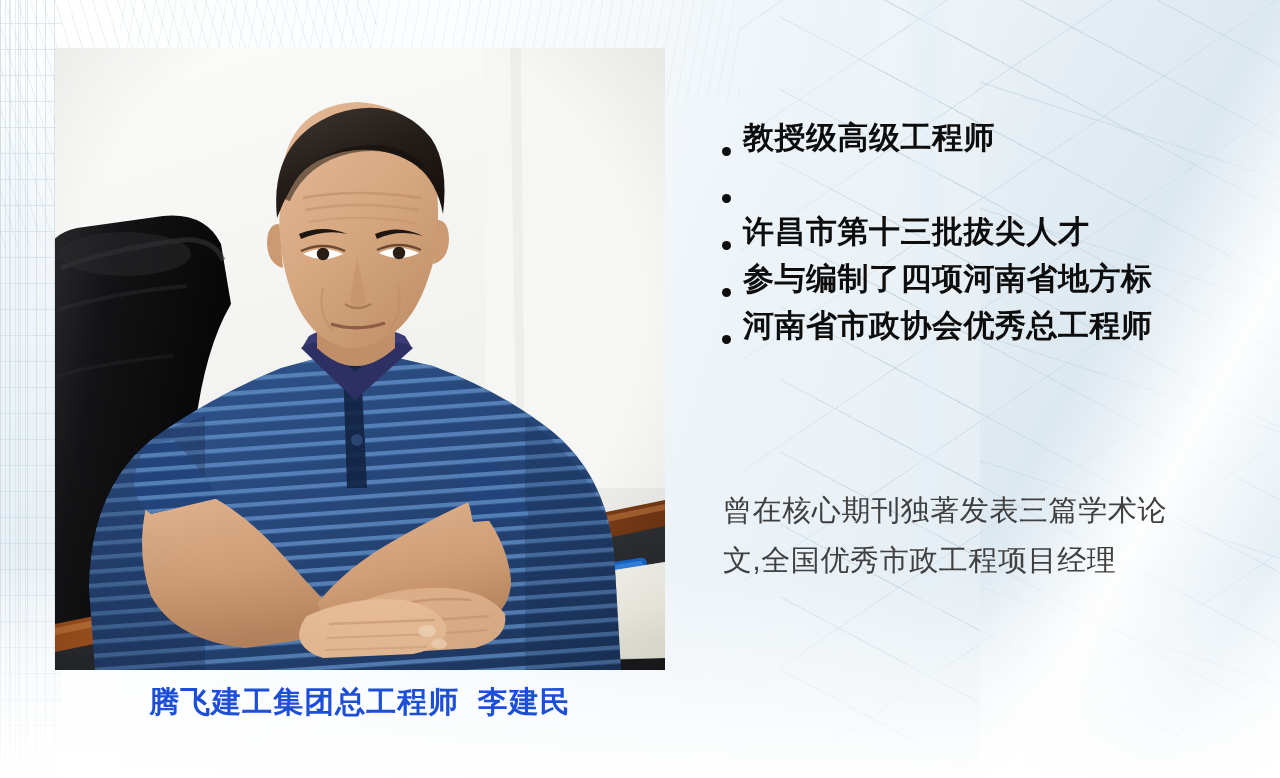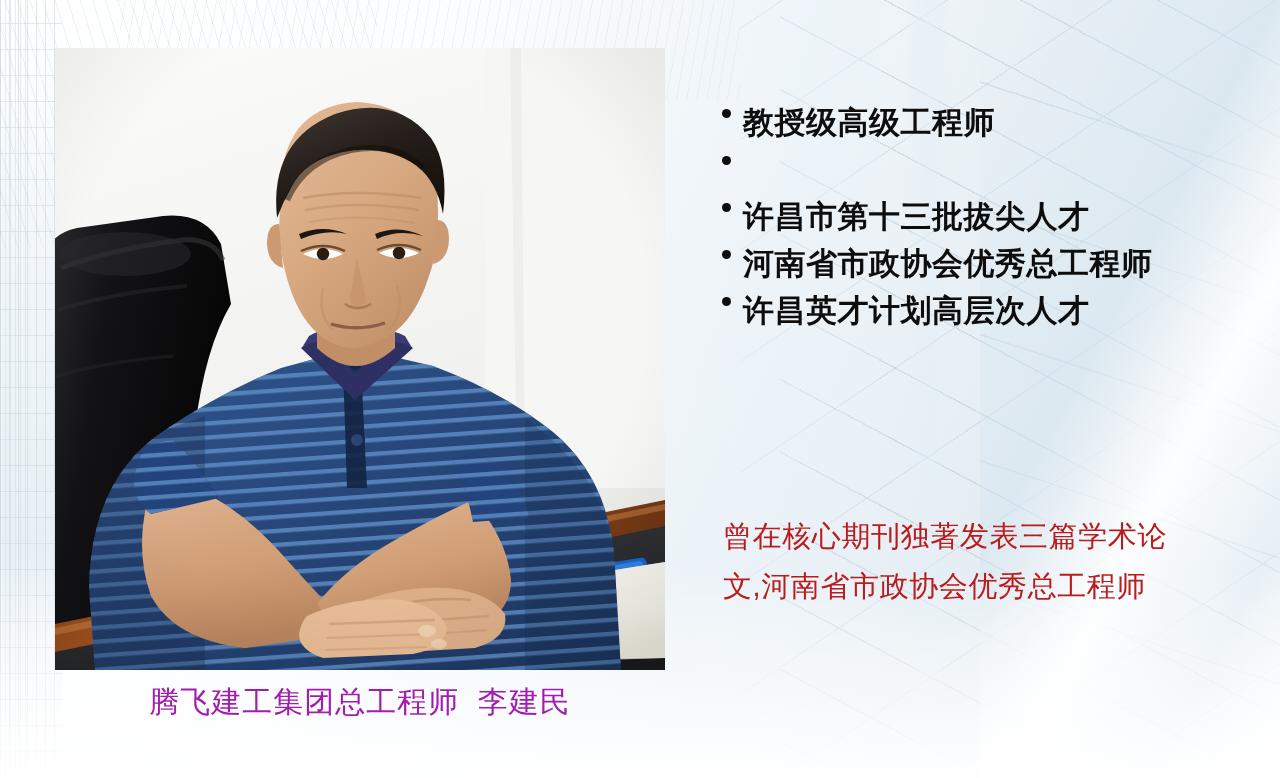--- a/index.html
+++ b/index.html
@@ -82,48 +82,47 @@
   #photo{
     position:absolute; left:55px; top:48px; width:610px; height:622px;
     z-index:2; overflow:hidden; background:#f2f2f0;
   }
   #photo svg{ display:block; width:610px; height:622px; }
 
   
   #caption{
     position:absolute; left:55px; top:684px; width:610px;
     z-index:3; text-align:center;
-    font-size:30px; font-weight:normal; color:#a21caf;
+    font-size:30px; font-weight:bold; color:#1d4ed8;
     letter-spacing:1px; line-height:36px;
     white-space:pre;
   }
 
   
   #bullets{
     position:absolute; left:722px; top:108px; z-index:3;
   }
   .bullet-row{
-    display:flex; align-items:flex-start;
+    display:flex; align-items:flex-end;
     height:47px;
-    font-family:Liberation Mono, monospace;
   }
   .bullet-dot{
     width:9px; height:9px; border-radius:50%;
     background:#0d0d0d; flex:0 0 auto; margin-right:12px;
     position:relative; top:1px;
   }
   .bullet-text{
     font-size:31px; font-weight:bold; color:#0d0d0d;
     letter-spacing:.5px; white-space:nowrap; line-height:34px;
   }
 
   
   #paragraph{
-    position:absolute; left:723px; top:511px; width:545px; z-index:3;
-    font-size:29px; color:#b91c1c; line-height:50px;
+    position:absolute; left:723px; top:485px; width:545px; z-index:3;
+    font-size:29px; color:#404040; line-height:50px;
     letter-spacing:.6px; text-align:justify; text-align-last:left;
     font-weight:400;
   }
   #paragraph div{ white-space:nowrap; }
 </style>
 </head>
 <body>
 
 <div id="bg-layer">
   <div class="bg-base"></div>
@@ -347,24 +346,24 @@
   </div>
   <div class="bullet-row">
     <span class="bullet-dot"></span>
   </div>
   <div class="bullet-row">
     <span class="bullet-dot"></span>
     <span class="bullet-text">许昌市第十三批拔尖人才</span>
   </div>
   <div class="bullet-row">
     <span class="bullet-dot"></span>
+    <span class="bullet-text">参与编制了四项河南省地方标</span>
+  </div>
+  <div class="bullet-row">
+    <span class="bullet-dot"></span>
     <span class="bullet-text">河南省市政协会优秀总工程师</span>
-  </div>
-  <div class="bullet-row">
-    <span class="bullet-dot"></span>
-    <span class="bullet-text">许昌英才计划高层次人才</span>
   </div>
 </div>
 
 <div id="paragraph">
   <div>曾在核心期刊独著发表三篇学术论</div>
-  <div>文,河南省市政协会优秀总工程师</div>
+  <div>文,全国优秀市政工程项目经理</div>
 </div>
 
 </body></html>

